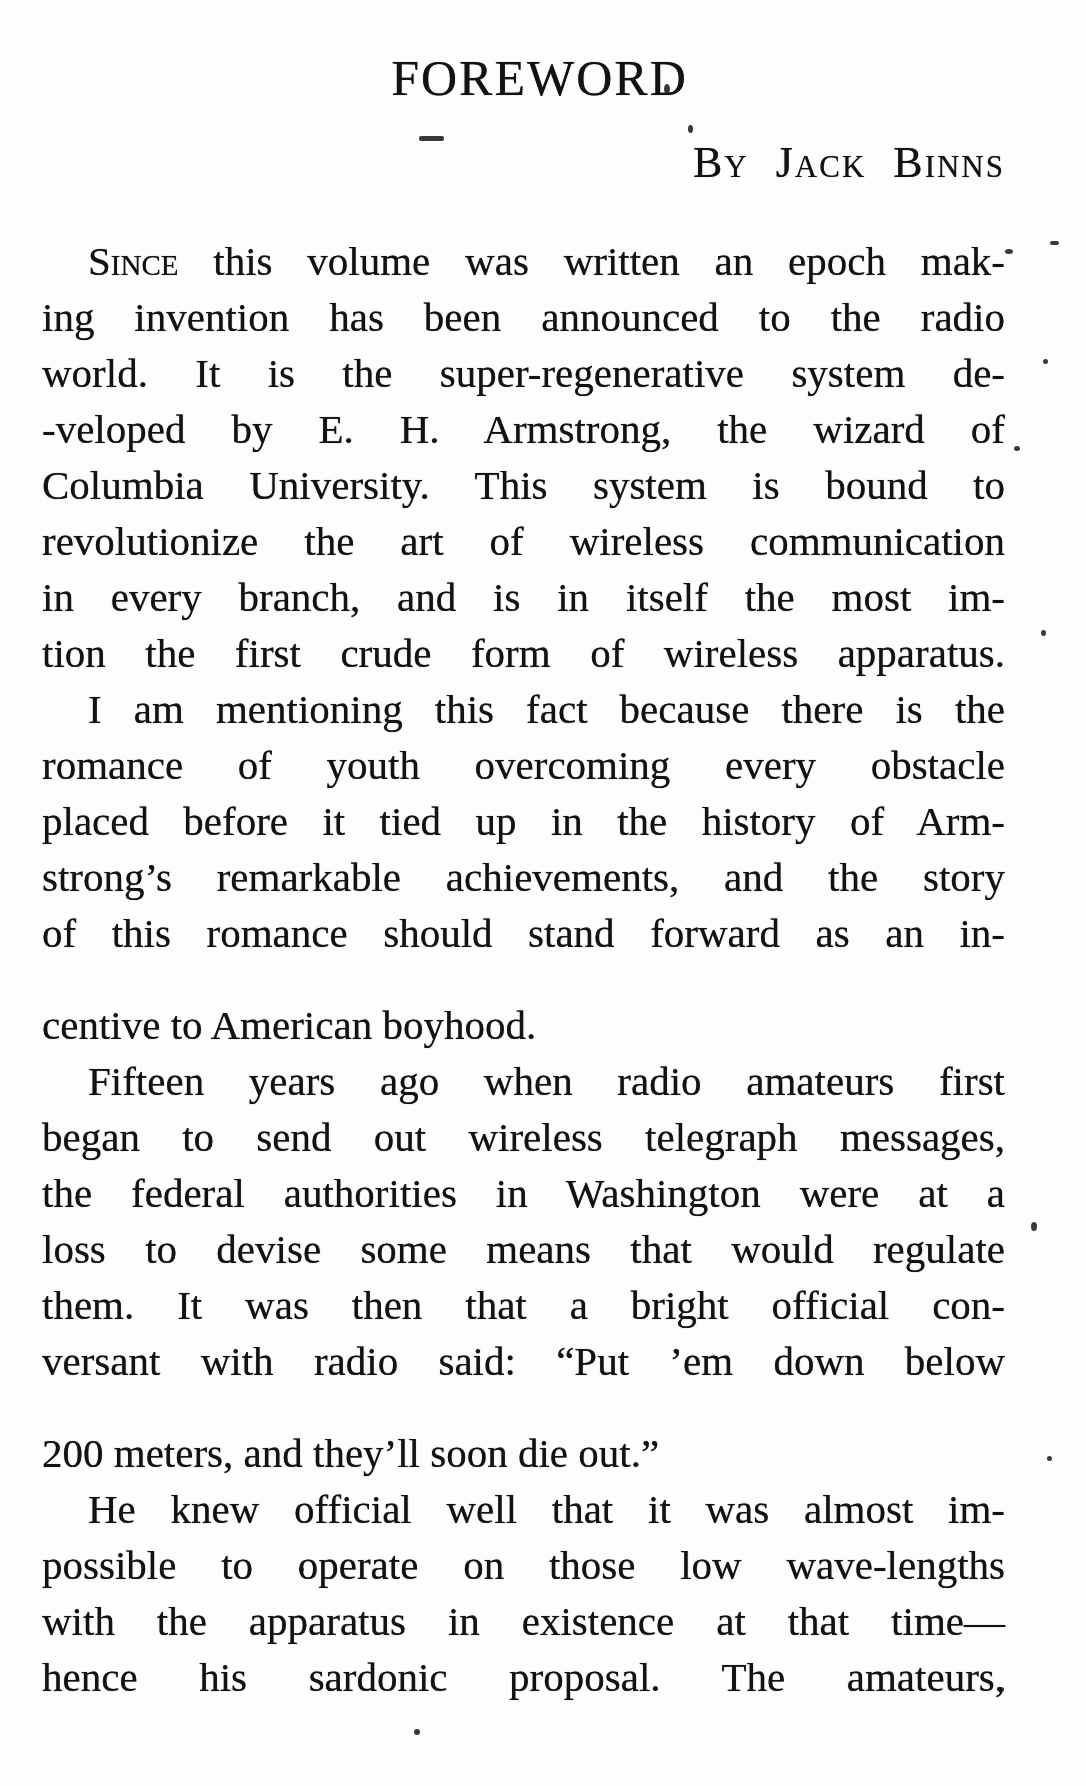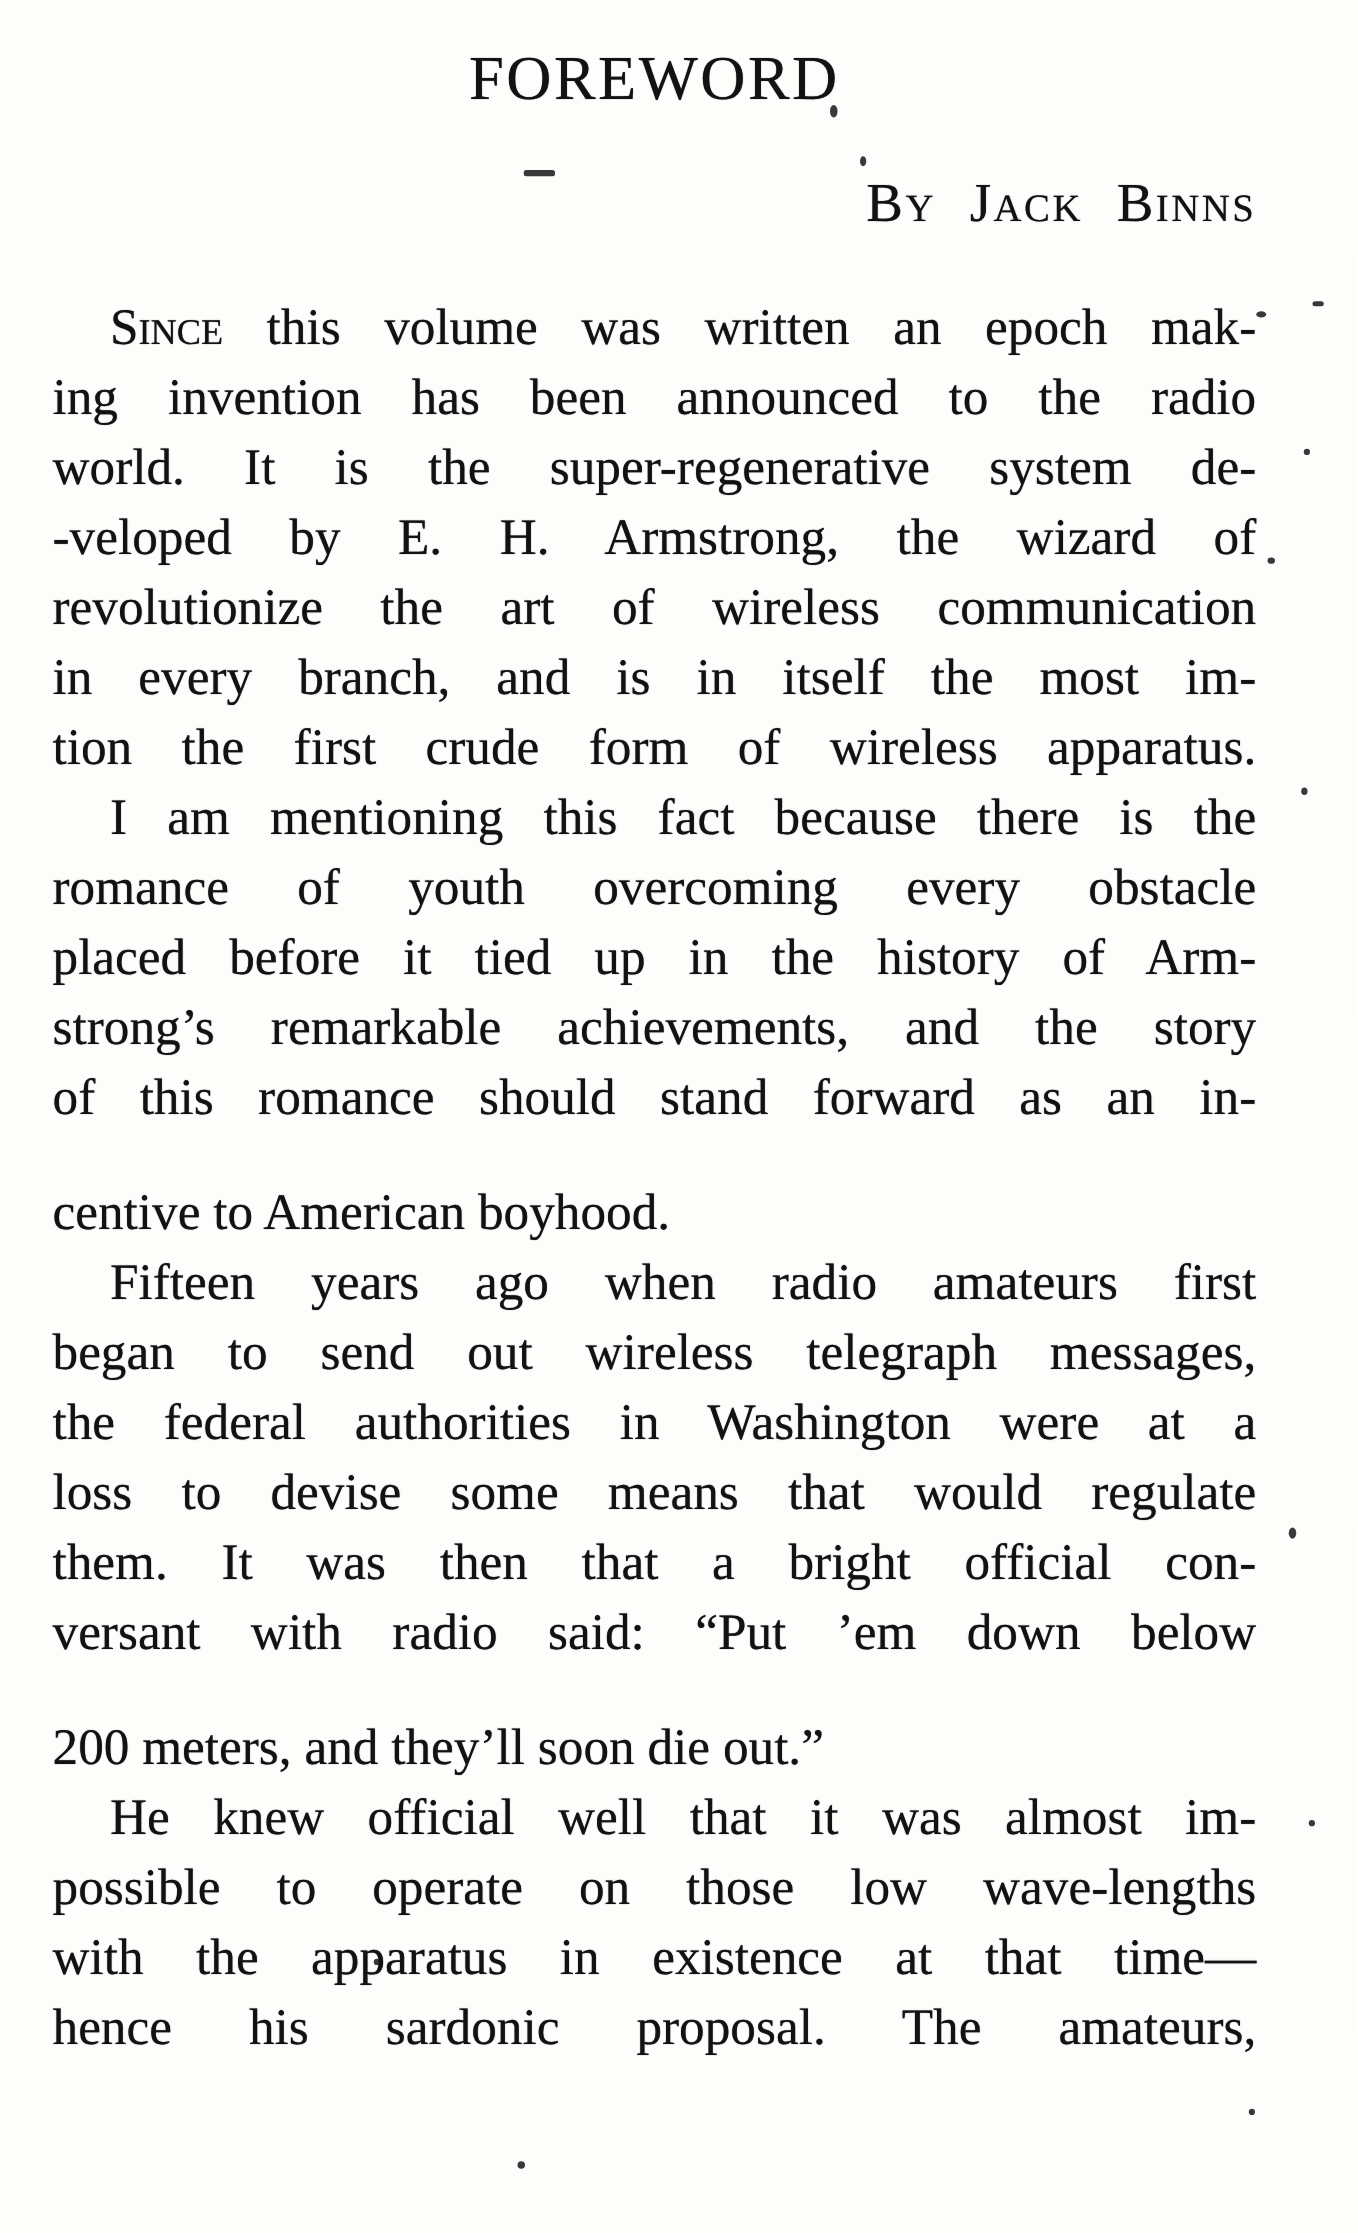--- a/index.html
+++ b/index.html
@@ -9,21 +9,21 @@
     height: 1786px;
     background: #fdfdfc;
     overflow: hidden;
     font-family: "Liberation Serif", "DejaVu Serif", serif;
     color: #121212;
     text-shadow: 0 0 0.8px rgba(10,10,10,0.75);
   }
   .title {
     position: absolute;
     top: 37px; left: 42px; width: 963px;
-    margin: 0;
+    margin: 16px;
     text-align: center;
     font-size: 50px;
     font-weight: normal;
     letter-spacing: 2px;
     line-height: 1;
   }
   .byline {
     position: absolute;
     top: 141px; left: 42px; width: 963px;
     text-align: right;
@@ -60,20 +60,21 @@
 <body>
 
 <div class="page">
   <h1 class="title">FOREWORD</h1>
   <div class="byline">By Jack Binns</div>
   <div class="body-text">
       <div class="line indent"><span class="sc">Since</span> this volume was written an epoch mak-</div>
       <div class="line">ing invention has been announced to the radio</div>
       <div class="line">world.  It is the super-regenerative system de-</div>
       <div class="line">-veloped by E. H. Armstrong, the wizard of</div>
+      <div class="line">Columbia University.  This system is bound to</div>
       <div class="line">revolutionize the art of wireless communication</div>
       <div class="line">in every branch, and is in itself the most im-</div>
       <div class="line">tion the first crude form of wireless apparatus.</div>
       <div class="line indent">I am mentioning this fact because there is the</div>
       <div class="line">romance of youth overcoming every obstacle</div>
       <div class="line">placed before it tied up in the history of Arm-</div>
       <div class="line">strong’s remarkable achievements, and the story</div>
       <div class="line">of this romance should stand forward as an in-</div>
       <div class="line short">centive to American boyhood.</div>
       <div class="line indent">Fifteen years ago when radio amateurs first</div>

